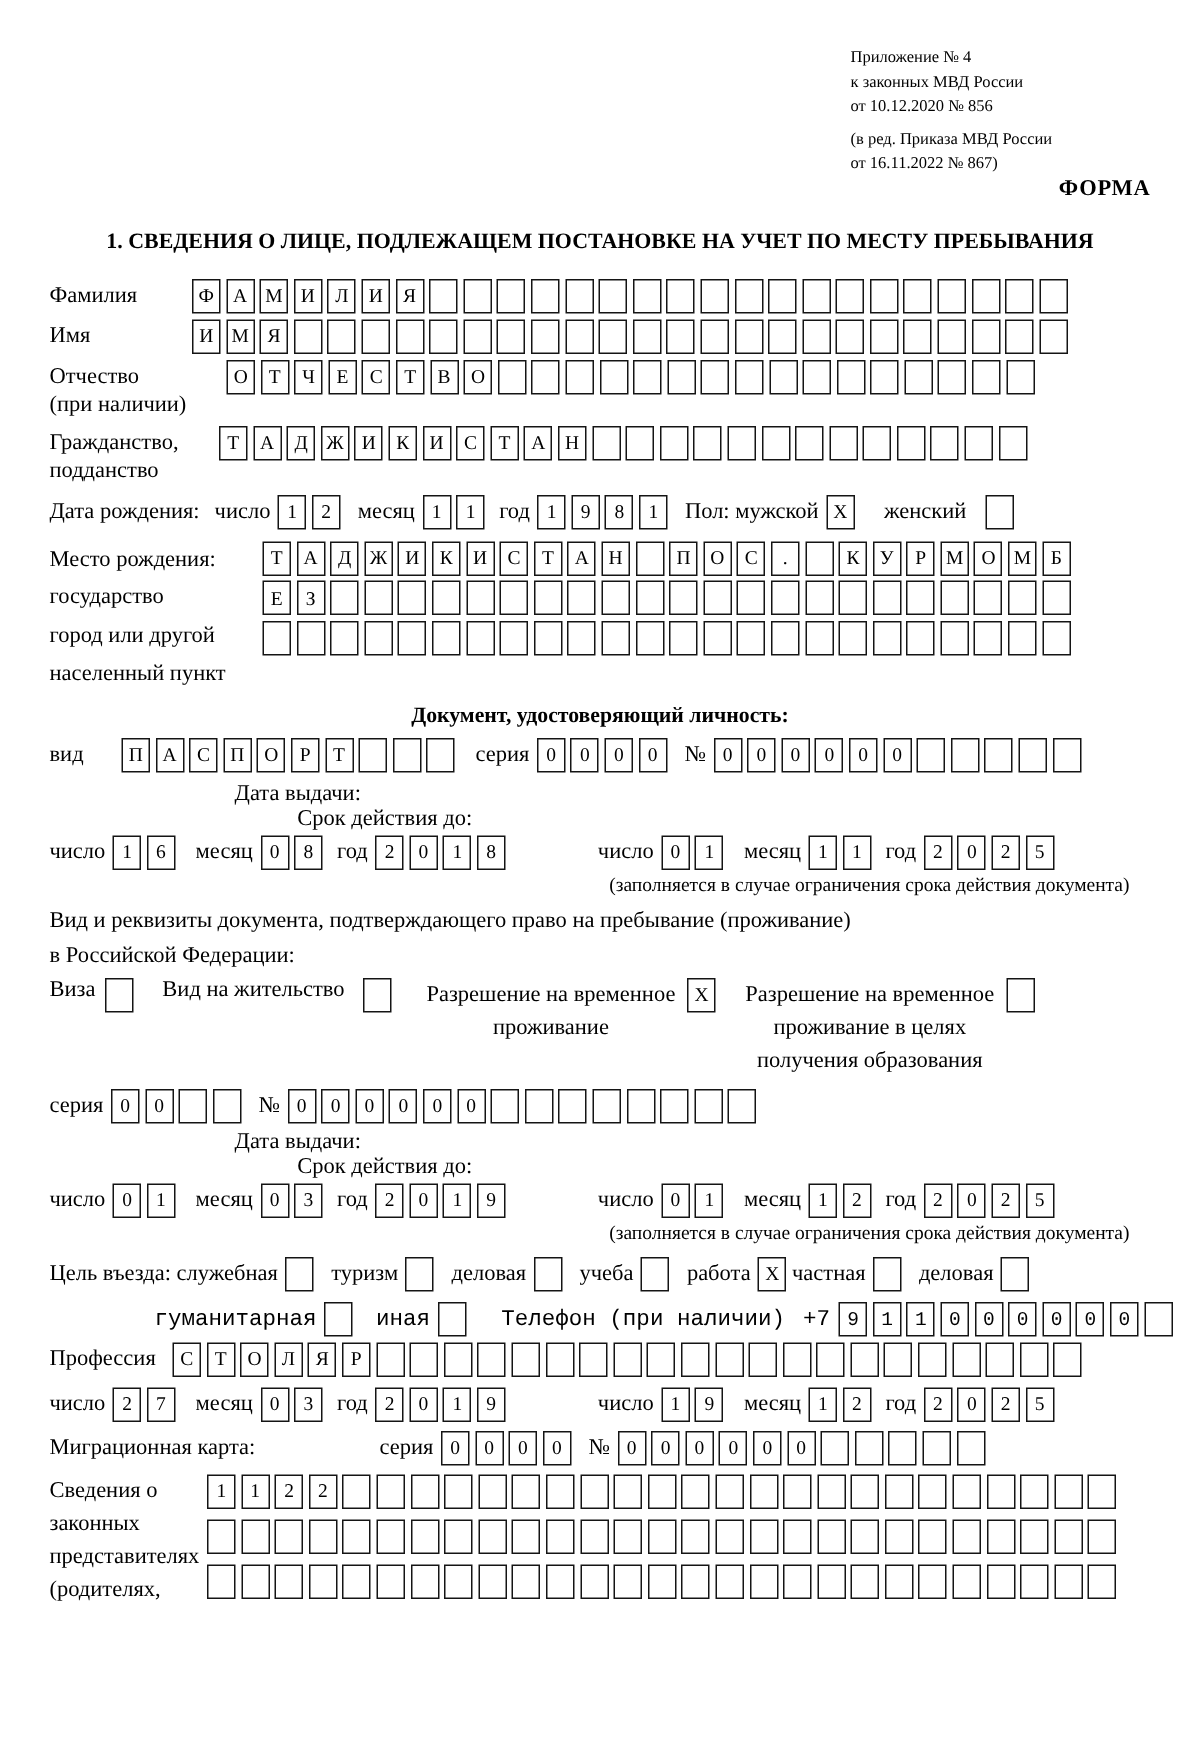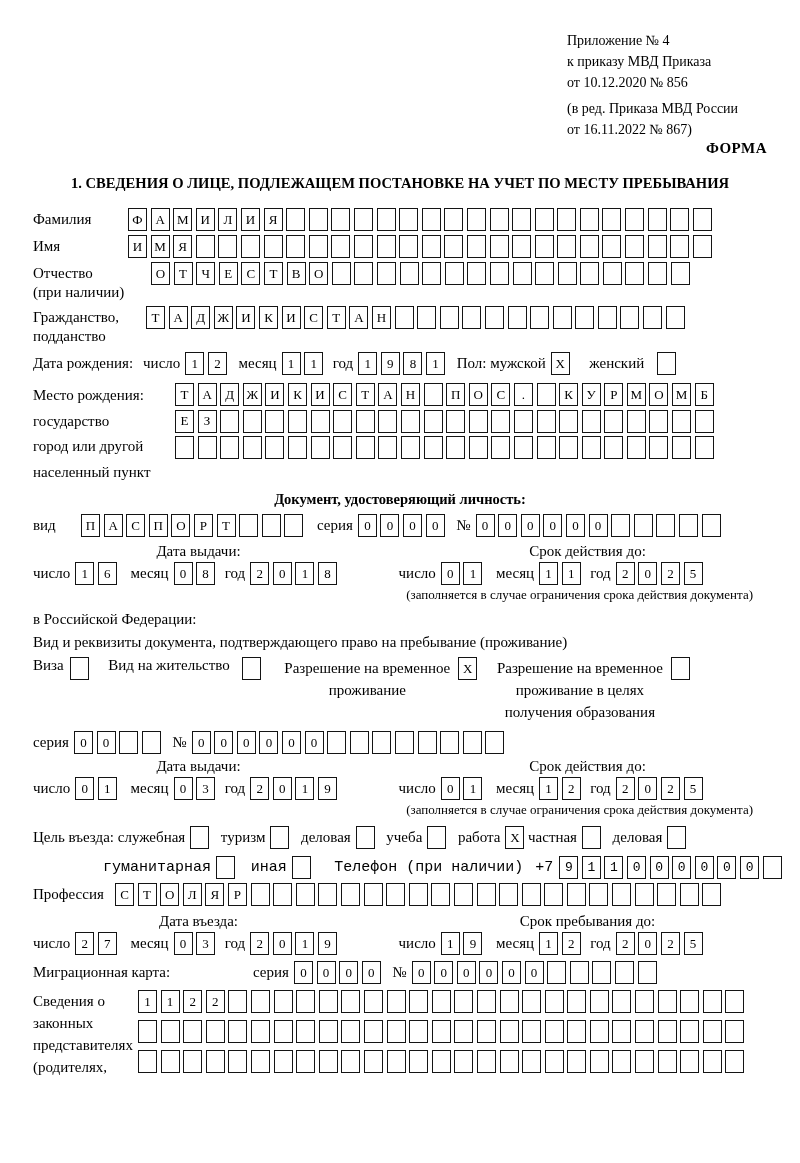--- a/index.html
+++ b/index.html
@@ -2,21 +2,21 @@
 <html><head>
 <meta charset="utf-8">
 <style>
   html,body { margin:0; padding:0; background:#fff; }
   .page {
     width:800px; height:1163px; box-sizing:border-box; overflow:hidden;
     background:#fff; color:#000;
     font-family:"Liberation Serif","DejaVu Serif",serif;
     padding:30px 33px 0 33px; position:relative;
   }
-  .hdr { margin-left:auto; width:200px; font-size:14px; line-height:1.5; }
+  .hdr { margin-left:auto; width:200px; font-size:11px; line-height:1.5; }
   .hdr .amend { margin-top:5px; }
   .forma { text-align:right; font-weight:bold; font-size:15px; margin-top:0; letter-spacing:.5px; }
   .title { text-align:center; font-weight:bold; font-size:16px; line-height:1.85; margin-top:10px; letter-spacing:.2px; }
   .uline { display:inline-block; width:62px; border-bottom:2px solid #222; margin-left:10px; vertical-align:baseline; }
   .sec1 { text-align:center; font-weight:bold; font-size:14.6px; margin:18px 0 16px 0; }
 
   .row { display:flex; align-items:center; margin-bottom:4px; font-size:15px; }
   .row.top { align-items:flex-start; }
   .lbl { flex:none; }
   .lbl2 { line-height:19px; padding-top:2px; }
@@ -28,37 +28,37 @@
   }
   .gap6{width:6px;flex:none}.gap8{width:8px;flex:none}.gap10{width:10px;flex:none}
   .gap12{width:12px;flex:none}.gap16{width:16px;flex:none}.gap20{width:20px;flex:none}.gap70{width:70px;flex:none}
 
   .w95{width:95px}.w113{width:113px}.w118{width:118px}.w142{width:142px}
   .w48{width:48px}.w82{width:82px}.w150{width:150px}.w105{width:105px}
 
   .multirows .cells{ margin-bottom:3.5px; }
   .leftcol { flex:none; line-height:25.5px; }
   .dochdr { text-align:center; font-weight:bold; font-size:14.5px; margin:6px 0 6px 0; }
-  .dates-hdr { display:flex; font-size:15px; margin-bottom:2px; }
+  .dates-hdr { display:flex; font-size:15px; margin-bottom:2px;flex-direction:column; }
   .dates-hdr .h1 { width:331px; text-align:center; flex:none; }
   .dates-hdr .h2 { width:331px; text-align:center; flex:none; margin-left:58px; }
   .dgroup { display:flex; align-items:center; flex:none; }
   .note { font-size:13px; text-align:right; padding-right:14px; margin:2px 0 8px 0; }
   .plain { font-size:15px; margin-bottom:6px; }
   .cbl { margin-right:5px; }
   .ctr { text-align:center; line-height:22px; }
 </style>
 </head>
 <body>
 
 <div class="page">
 
   <div class="hdr">
     <div>Приложение № 4</div>
-    <div>к приказу МВД Приказа</div>
+    <div>к законных МВД России</div>
     <div>от 10.12.2020 № 856</div>
     <div class="amend">
       <div>(в ред. Приказа МВД России</div>
       <div>от 16.11.2022 № 867)</div>
     </div>
   </div>
 
   <div class="forma">ФОРМА</div>
 
   <div class="title">
@@ -404,22 +404,22 @@
       <span class="cells">
           <span class="cell">2</span>
           <span class="cell">0</span>
           <span class="cell">2</span>
           <span class="cell">5</span>
         </span>
     </span>
   </div>
   <div class="note">(заполняется в случае ограничения срока действия документа)</div>
 
+  <div class="plain">Вид и реквизиты документа, подтверждающего право на пребывание (проживание)</div>
   <div class="plain">в Российской Федерации:</div>
-  <div class="plain">Вид и реквизиты документа, подтверждающего право на пребывание (проживание)</div>
 
   <div class="row top" style="margin-bottom:8px;">
     <span class="lbl">Виза</span>
       <span class="gap6"></span>
     <span class="cells">
         <span class="cell"></span>
       </span>
       <span class="gap16"></span>
     <span class="lbl">Вид на жительство</span>
       <span class="gap12"></span>
@@ -617,24 +617,20 @@
         <span class="cell"></span>
         <span class="cell"></span>
         <span class="cell"></span>
         <span class="cell"></span>
         <span class="cell"></span>
         <span class="cell"></span>
         <span class="cell"></span>
       </span>
   </div>
 
-  <div class="dates-hdr">
-    <span class="h1">Дата въезда:</span>
-    <span class="h2">Срок пребывания до:</span>
-  </div>
   <div class="row" style="margin-bottom:6px;">
     <span class="dgroup">
       <span class="lbl cbl">число</span>
       <span class="cells">
           <span class="cell">2</span>
           <span class="cell">7</span>
         </span>
         <span class="gap10"></span>
       <span class="lbl cbl">месяц</span>
       <span class="cells">

